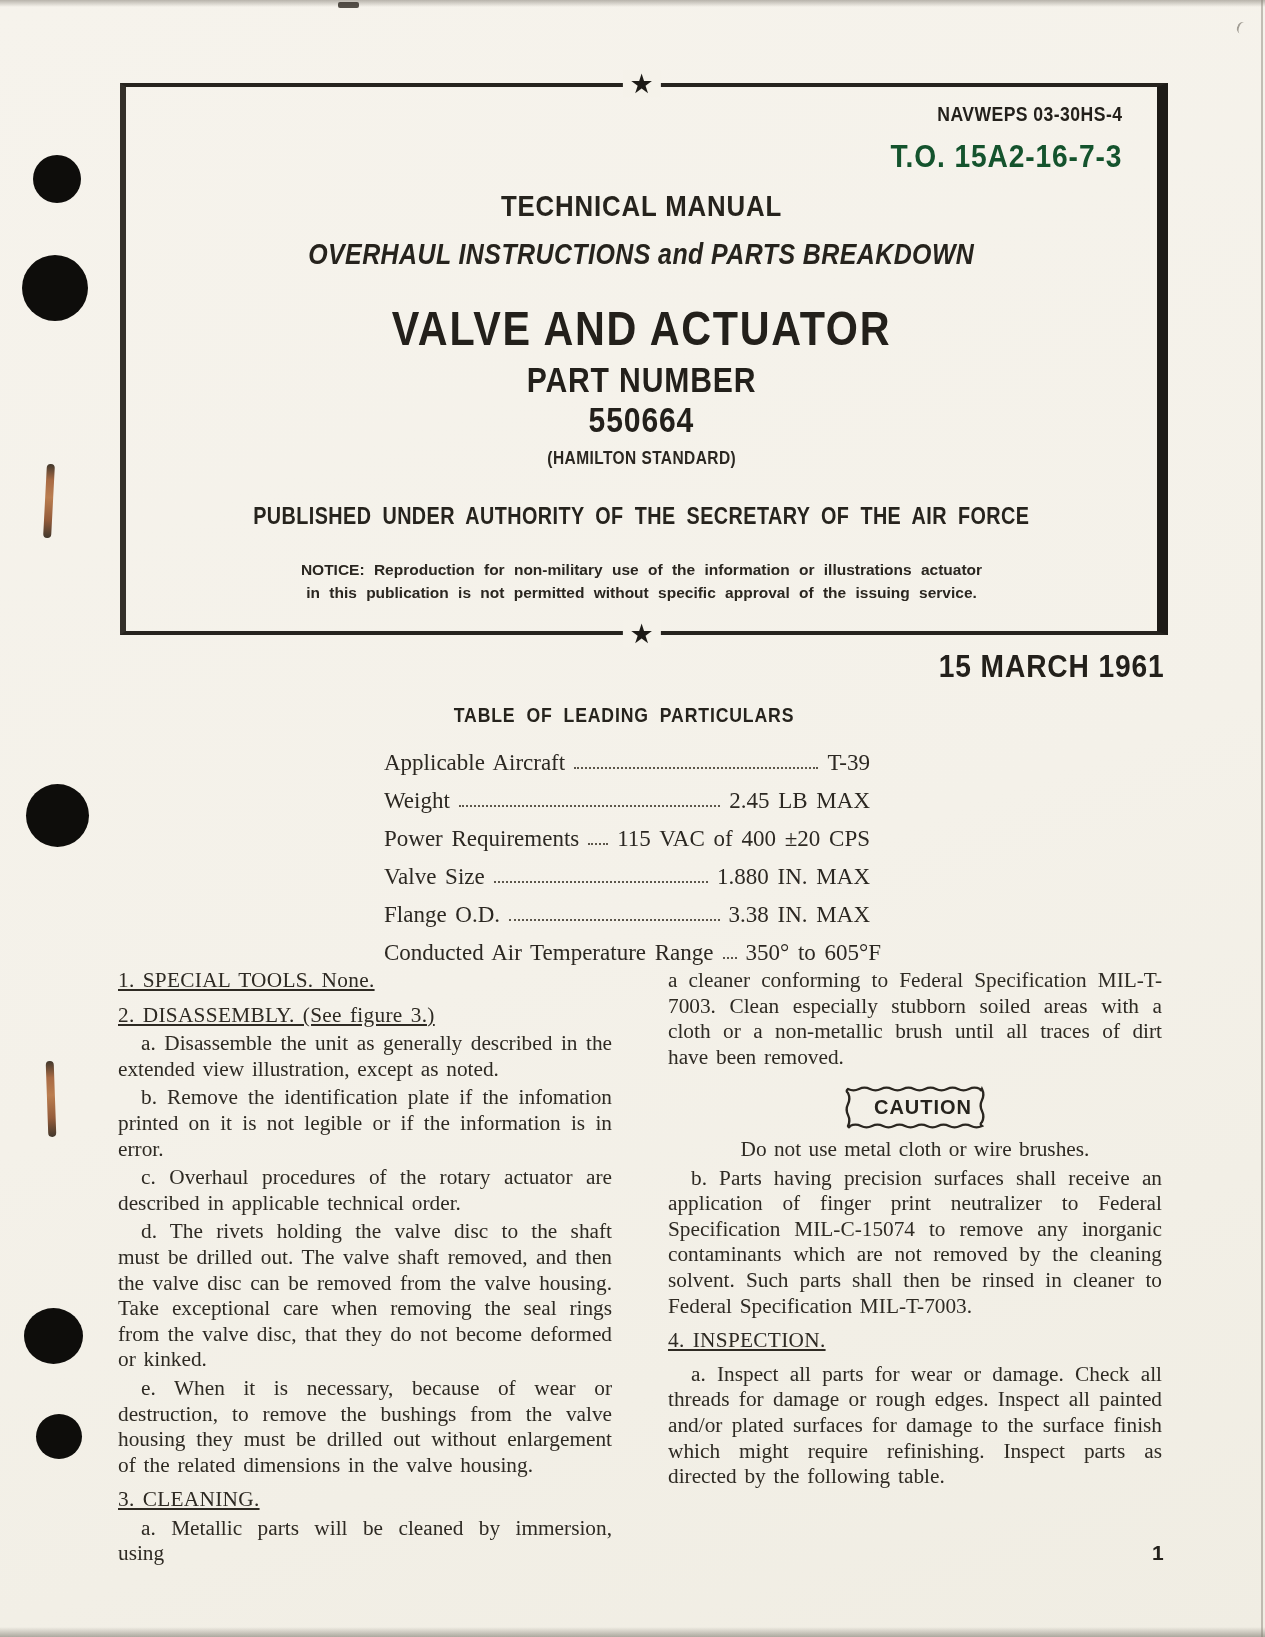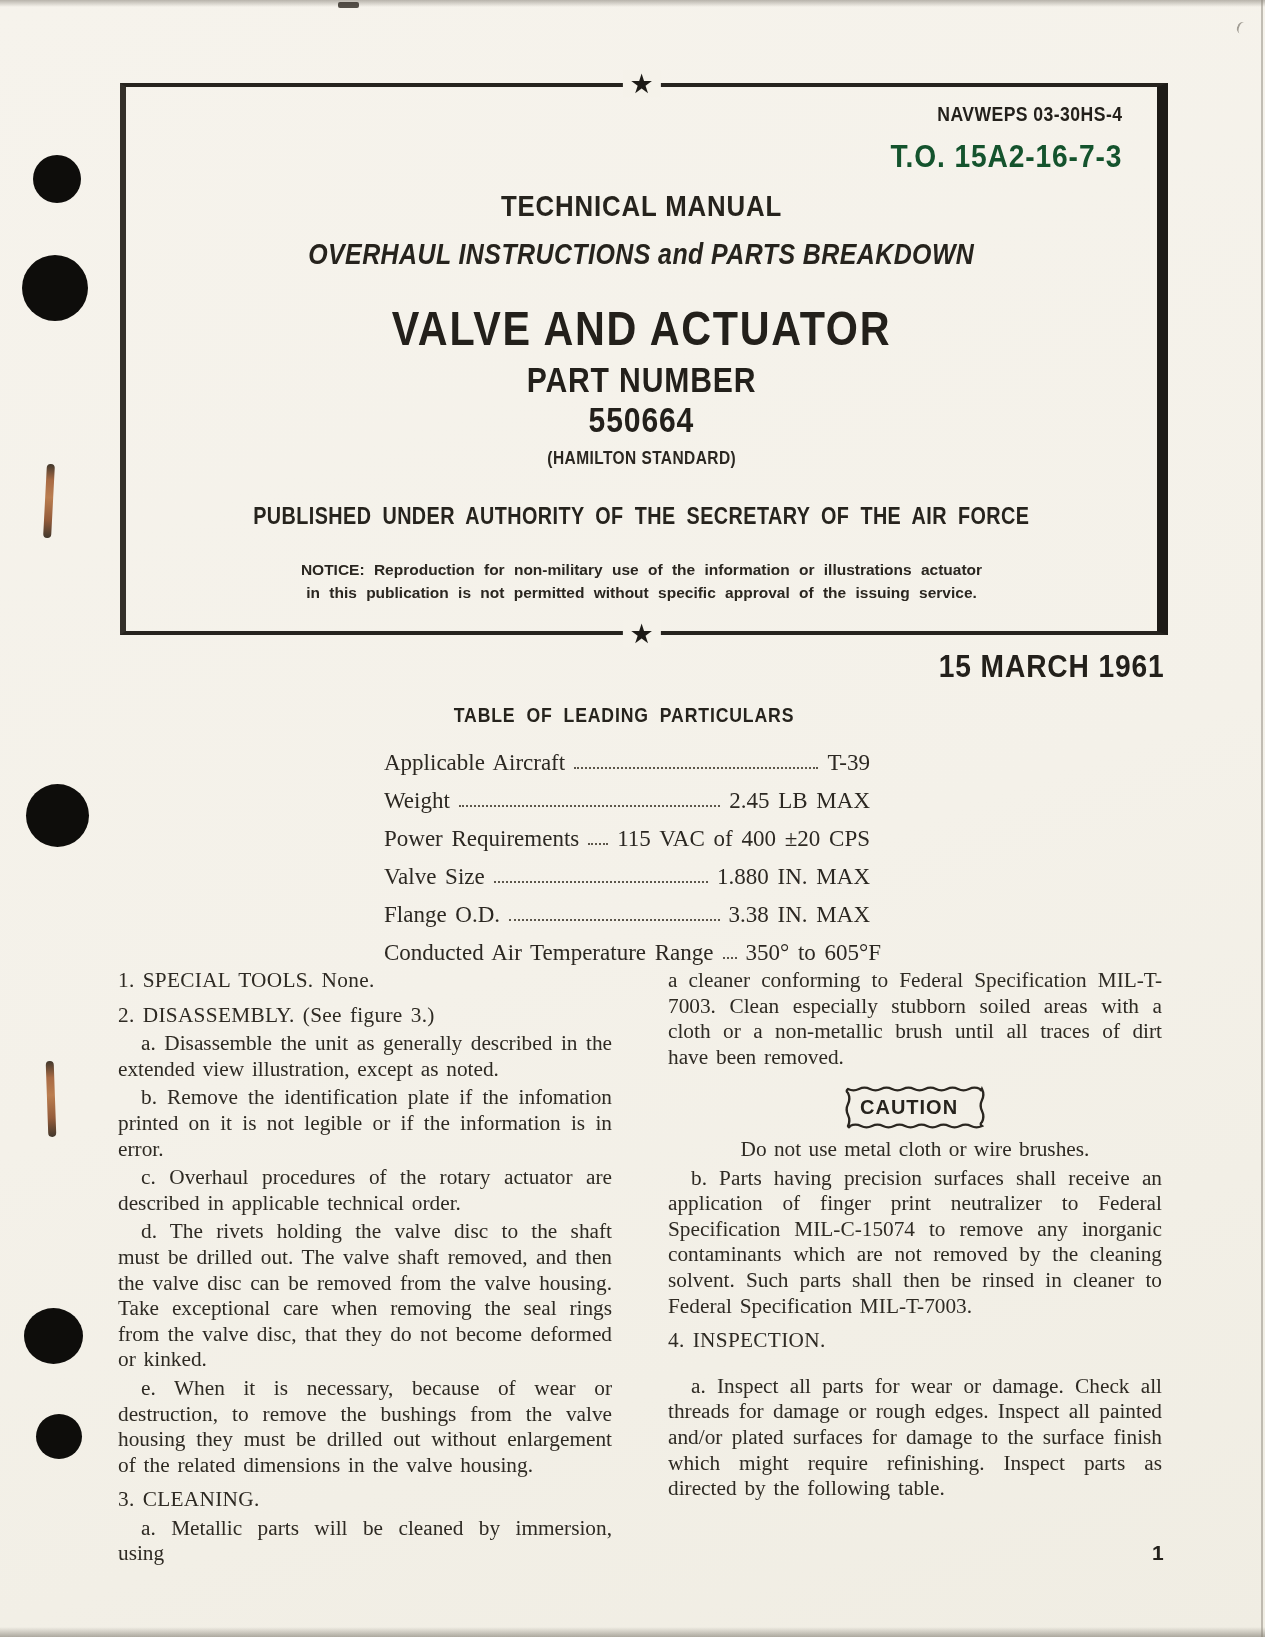--- a/index.html
+++ b/index.html
@@ -60,29 +60,29 @@
   .prow{display:flex;align-items:flex-end;height:38px;font-size:23px;color:#2c2822;padding-left:6px;}
   .prow .lbl{white-space:nowrap;word-spacing:3px;}
   .prow .leader{flex:1;border-bottom:2.4px dotted #5c564b;margin:0 9px 7px 9px;min-width:14px;}
   .prow .val{white-space:nowrap;word-spacing:3px;}
   
   .col{position:absolute;top:968px;width:494px;font-size:21.3px;line-height:25.6px;
     text-align:justify;word-spacing:2.5px;color:#2e2a23;}
   .col-left{left:118px;}
   .col-right{left:668px;}
   .col p{margin:0;}
-  .col .sec{margin-top:9px;letter-spacing:.3px;}
+  .col .sec{margin-top:9px;letter-spacing:.3px;text-decoration:underline;}
   .col .sec:first-child{margin-top:0;}
   .col .para{margin-top:3px;text-indent:23px;}
   .col .contp{margin-top:0;text-indent:0;}
   
   .caution-wrap{margin-top:15px;text-align:center;}
   .caution-box{position:relative;display:inline-block;width:142px;height:45px;}
   .caution-box svg{position:absolute;left:0;top:0;}
-  .caution-label{position:absolute;left:16px;right:0;top:10px;text-align:left;
+  .caution-label{position:absolute;left:16px;right:0;top:10px;text-align:center;
     font-family:"Liberation Sans",sans-serif;font-size:20px;font-weight:700;letter-spacing:1px;color:#26231d;}
   .caution-text{margin-top:9px;margin-bottom:24px;text-align:center;text-indent:0;word-spacing:2px;}
   
   .pageno{position:absolute;left:1152px;top:1541px;font-family:"Liberation Sans",sans-serif;
     font-size:21px;font-weight:700;color:#23201b;}
 </style>
 </head>
 <body>
 
 <div class="edge-top"></div>
@@ -175,16 +175,16 @@
       <svg width="142" height="45" viewBox="0 0 142 45">
         <path id="cautionPath" fill="none" stroke="#2a2620" stroke-width="2.3" stroke-linecap="round" d="M 4 4 Q 9.5 6.7 15 4 Q 20.5 1.2999999999999998 26 4 Q 31.5 6.7 37 4 Q 42.5 1.2999999999999998 48 4 Q 53.5 6.7 59 4 Q 64.5 1.2999999999999998 70 4 Q 75.5 6.7 81 4 Q 86.5 1.2999999999999998 92 4 Q 97.5 6.7 103 4 Q 108.5 1.2999999999999998 114 4 Q 119.5 6.7 125 4 Q 130.5 1.2999999999999998 136 4 Q 137 6.7 138 4 Q 140.7 9.5 138 15 Q 135.3 20.5 138 26 Q 140.7 31.5 138 37 Q 135.3 39 138 41 Q 132.5 43.7 127 41 Q 121.5 38.3 116 41 Q 110.5 43.7 105 41 Q 99.5 38.3 94 41 Q 88.5 43.7 83 41 Q 77.5 38.3 72 41 Q 66.5 43.7 61 41 Q 55.5 38.3 50 41 Q 44.5 43.7 39 41 Q 33.5 38.3 28 41 Q 22.5 43.7 17 41 Q 11.5 38.3 6 41 Q 5 43.7 4 41 Q 6.7 35.5 4 30 Q 1.2999999999999998 24.5 4 19 Q 6.7 13.5 4 8 Q 1.2999999999999998 6 4 4 Z"></path>
       </svg>
       <div class="caution-label">CAUTION</div>
     </div>
     <p class="caution-text">Do not use metal cloth or wire brushes.</p>
   </div>
 
   <p class="para">b. Parts having precision surfaces shall receive an application of finger print neutralizer to Federal Specification MIL-C-15074 to remove any inorganic contaminants which are not removed by the cleaning solvent. Such parts shall then be rinsed in cleaner to Federal Specification MIL-T-7003.</p>
   <p class="sec">4. INSPECTION.</p>
-  <p class="para" style="margin-top:20px">a. Inspect all parts for wear or damage. Check all threads for damage or rough edges. Inspect all painted and/or plated surfaces for damage to the surface finish which might require refinishing. Inspect parts as directed by the following table.</p>
+  <p class="para" style="margin-top:8px">a. Inspect all parts for wear or damage. Check all threads for damage or rough edges. Inspect all painted and/or plated surfaces for damage to the surface finish which might require refinishing. Inspect parts as directed by the following table.</p>
 </div>
 
 <div class="pageno">1</div>
 
 </body></html>

